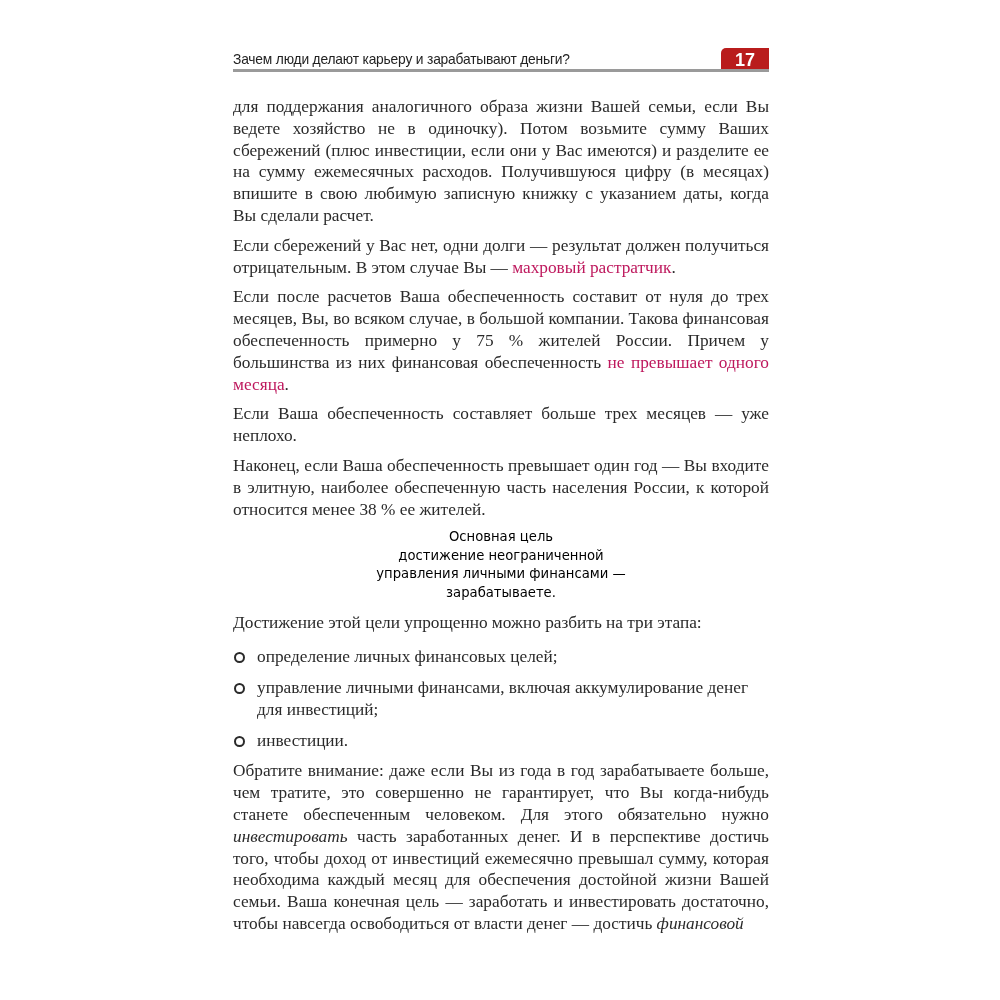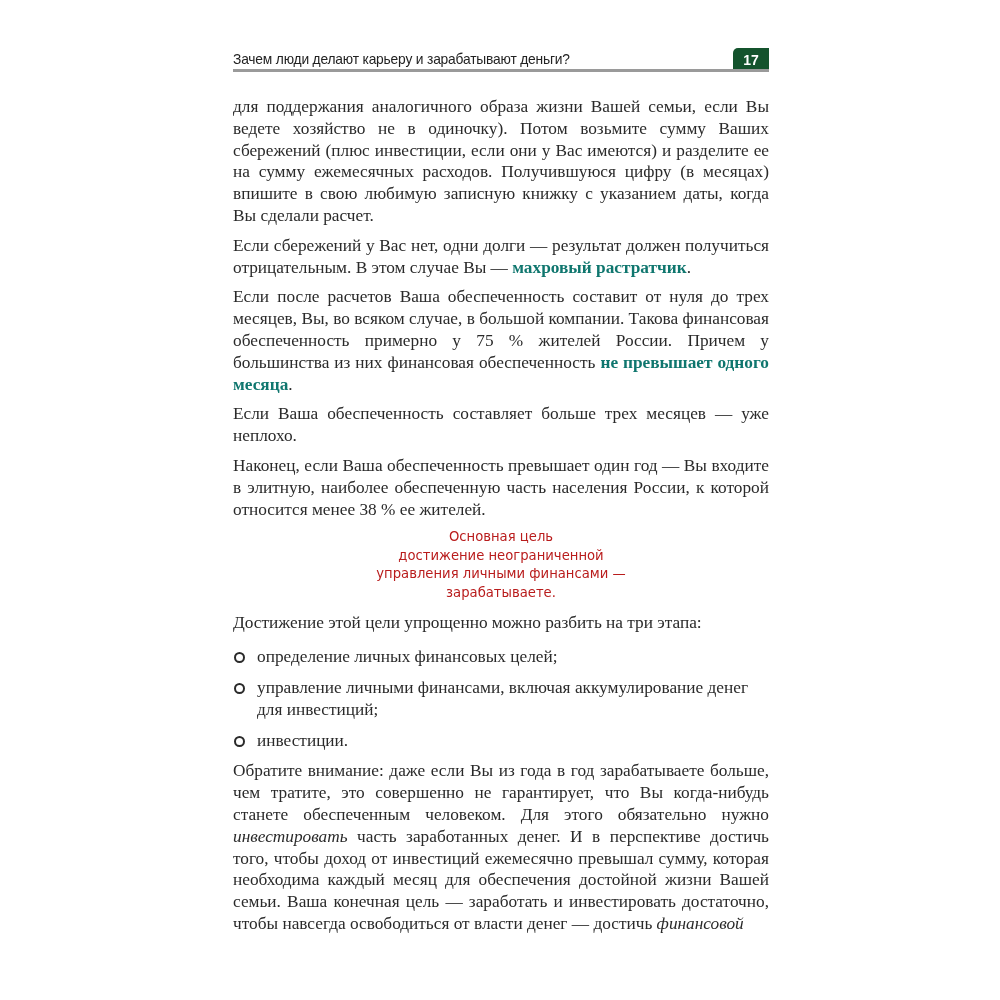--- a/index.html
+++ b/index.html
@@ -7,39 +7,39 @@
   .page { position: absolute; left: 233px; top: 44px; width: 536px; }
   .running-head { position: relative; height: 30px; }
   .running-title {
     position: absolute; left: 0; top: 6px;
     font-family: "Liberation Sans", sans-serif; font-size: 15px;
     color: #222; letter-spacing: -0.2px; transform: scaleX(0.92); transform-origin: left;
     white-space: nowrap;
   }
   .head-rule { position: absolute; left: 0; top: 25px; width: 536px; height: 3px; background: #9a9a9a; }
   .page-number-box {
-    position: absolute; right: 0; top: 4px; width: 36px; height: 24px;
-    background: #14532d; border-radius: 5px 0 0 0;
-    color: #ffffff; font-family: "Liberation Sans", sans-serif; font-weight: bold; font-size: 14px;
+    position: absolute; right: 0; top: 4px; width: 48px; height: 24px;
+    background: #b91c1c; border-radius: 5px 0 0 0;
+    color: #ffffff; font-family: "Liberation Sans", sans-serif; font-weight: bold; font-size: 18px;
     text-align: center; line-height: 24px;
   }
   .body { position: absolute; left: 0; top: 52px; width: 536px;
     font-family: "Liberation Serif", serif; font-size: 17.3px; line-height: 21.8px; color: #2a2a2a; }
   p { margin: 0 0 8px 0; text-align: justify; }
   .callout {
     font-family: "DejaVu Sans", sans-serif; font-size: 13.2px; line-height: 18.5px;
-    text-align: center; color: #b91c1c; margin: 2px 0 10px 0;
+    text-align: center; color: #000000; margin: 2px 0 10px 0;
   }
   ul.stages { list-style: none; margin: 12px 0 8px 0; padding: 0; }
   ul.stages li { position: relative; padding-left: 24px; margin-bottom: 9px; text-align: left; }
   .bullet {
     position: absolute; left: 1px; top: 6px; width: 7px; height: 7px;
     border: 2px solid #2a2a2a; border-radius: 50%;
   }
-  b { font-weight: bold; color: #0f766e; }
+  b { font-weight: normal; color: #be185d; }
   i { font-style: italic; }
 </style>
 </head>
 <body>
 
 <div class="page">
   <div class="running-head">
     <span class="running-title">Зачем люди делают карьеру и зарабатывают деньги?</span>
     <div class="page-number-box">17</div>
     <div class="head-rule"></div>

